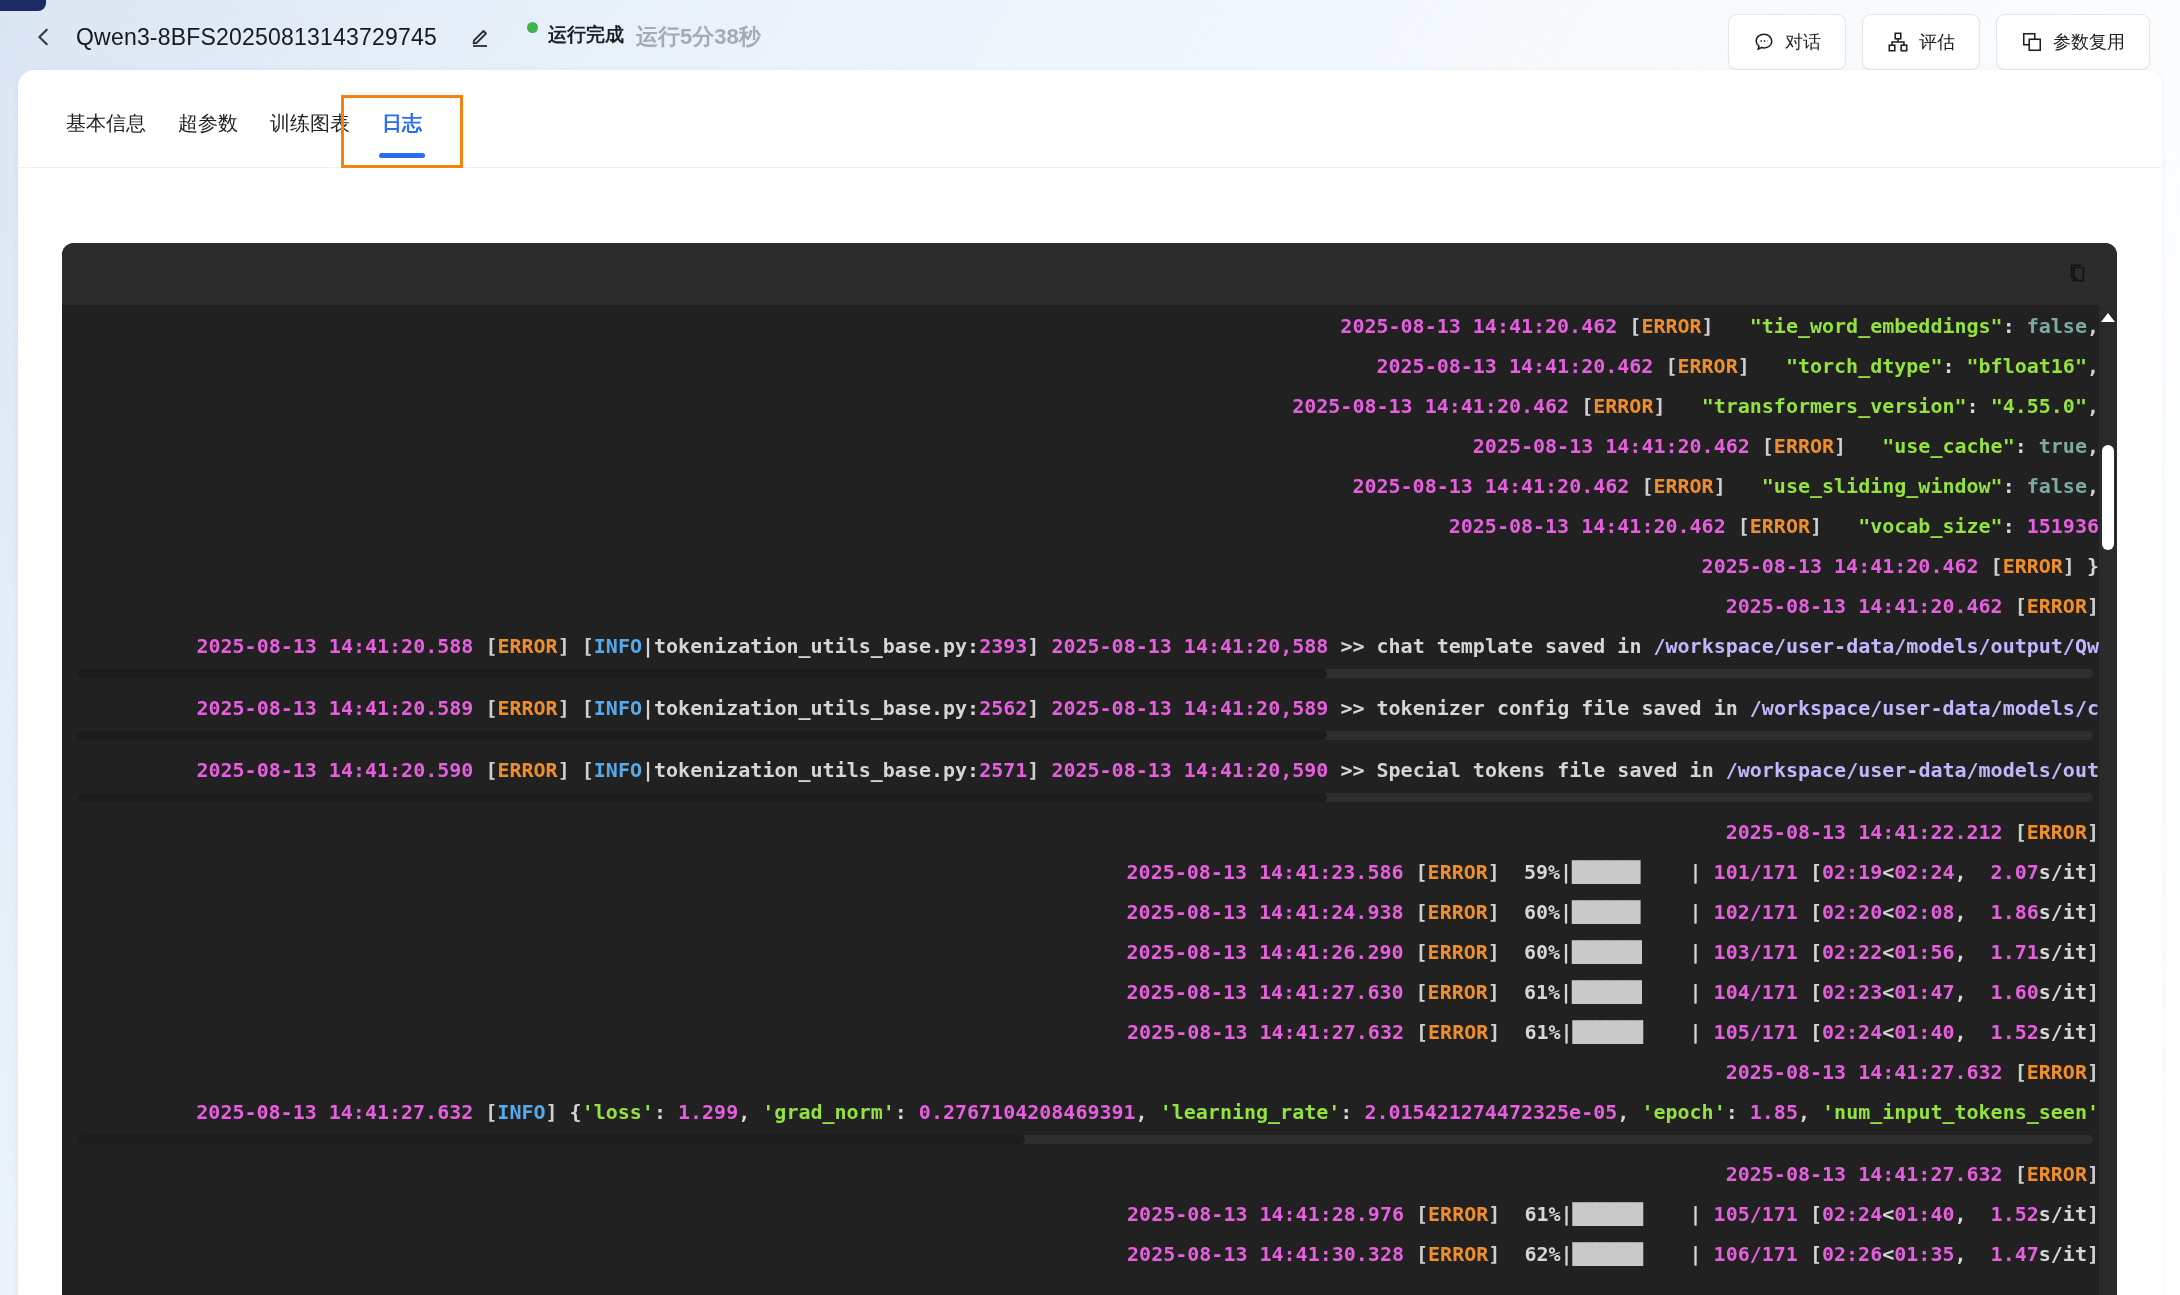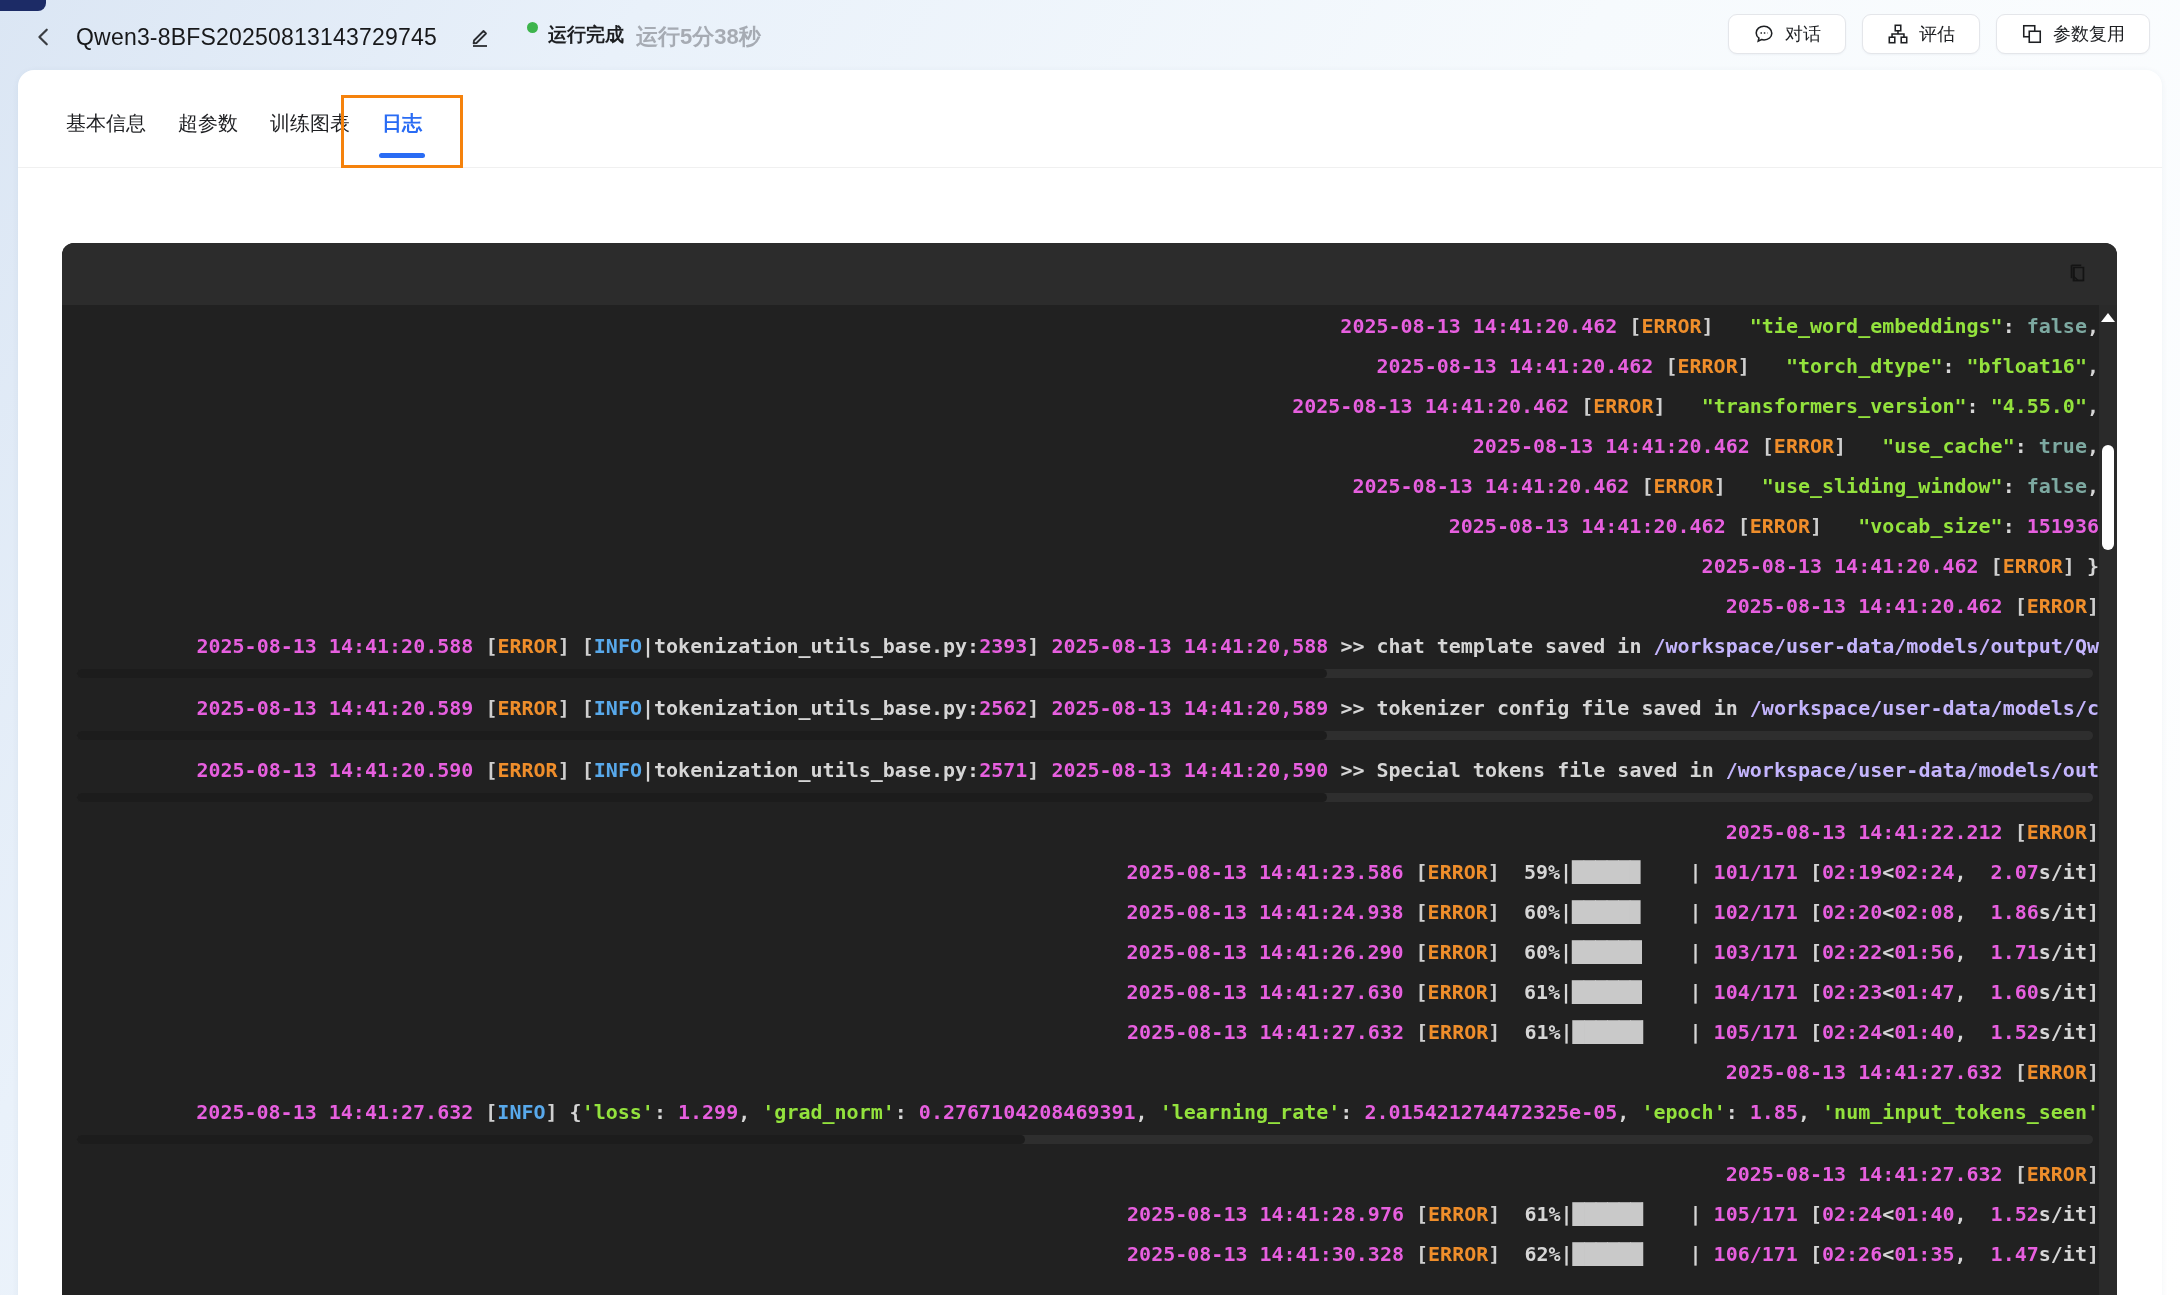--- a/index.html
+++ b/index.html
@@ -15,21 +15,21 @@
   
   .top-header { position:absolute; left:0; top:0; width:100%; height:74px; display:flex; align-items:center; }
   .back-btn { margin-left:26px; width:36px; height:36px; display:flex; align-items:center; justify-content:center; cursor:pointer; }
   .run-title { margin-left:14px; font-size:23px; font-weight:normal; color:#17181a; letter-spacing:0.2px; }
   .edit-btn { margin-left:26px; width:34px; height:34px; display:flex; align-items:center; justify-content:center; cursor:pointer; }
   .status-wrap { margin-left:30px; display:flex; align-items:flex-start; gap:10px; }
   .status-dot { width:11px; height:11px; border-radius:50%; background:#3db44c; }
   .status-label { font-size:19px; font-weight:bold; color:#1d1f22; }
   .status-duration { font-size:22px; font-weight:bold; color:#a6abb3; margin-left:2px; }
   .header-actions { position:absolute; right:30px; top:14px; display:flex; gap:16px; }
-  .action-btn { height:40px; background:#fff; border:1px solid #e4e6ea; border-radius:9px;
+  .action-btn { height:56px; background:#fff; border:1px solid #e4e6ea; border-radius:9px;
     display:flex; align-items:center; gap:10px; padding:0 24px; font-size:18px; color:#1d1f22;
     box-shadow:0 1px 2px rgba(30,50,90,.05); cursor:pointer; }
   .action-btn svg { display:block; }
 
   
   .main-card { position:absolute; left:18px; right:18px; top:70px; height:1300px;
     background:#ffffff; border-radius:16px; box-shadow:0 1px 6px rgba(40,60,100,.06); }
 
   
   .tabs { display:flex; gap:32px; padding:40px 0 0 48px; border-bottom:1px solid #f0f0f0; position:relative; }

